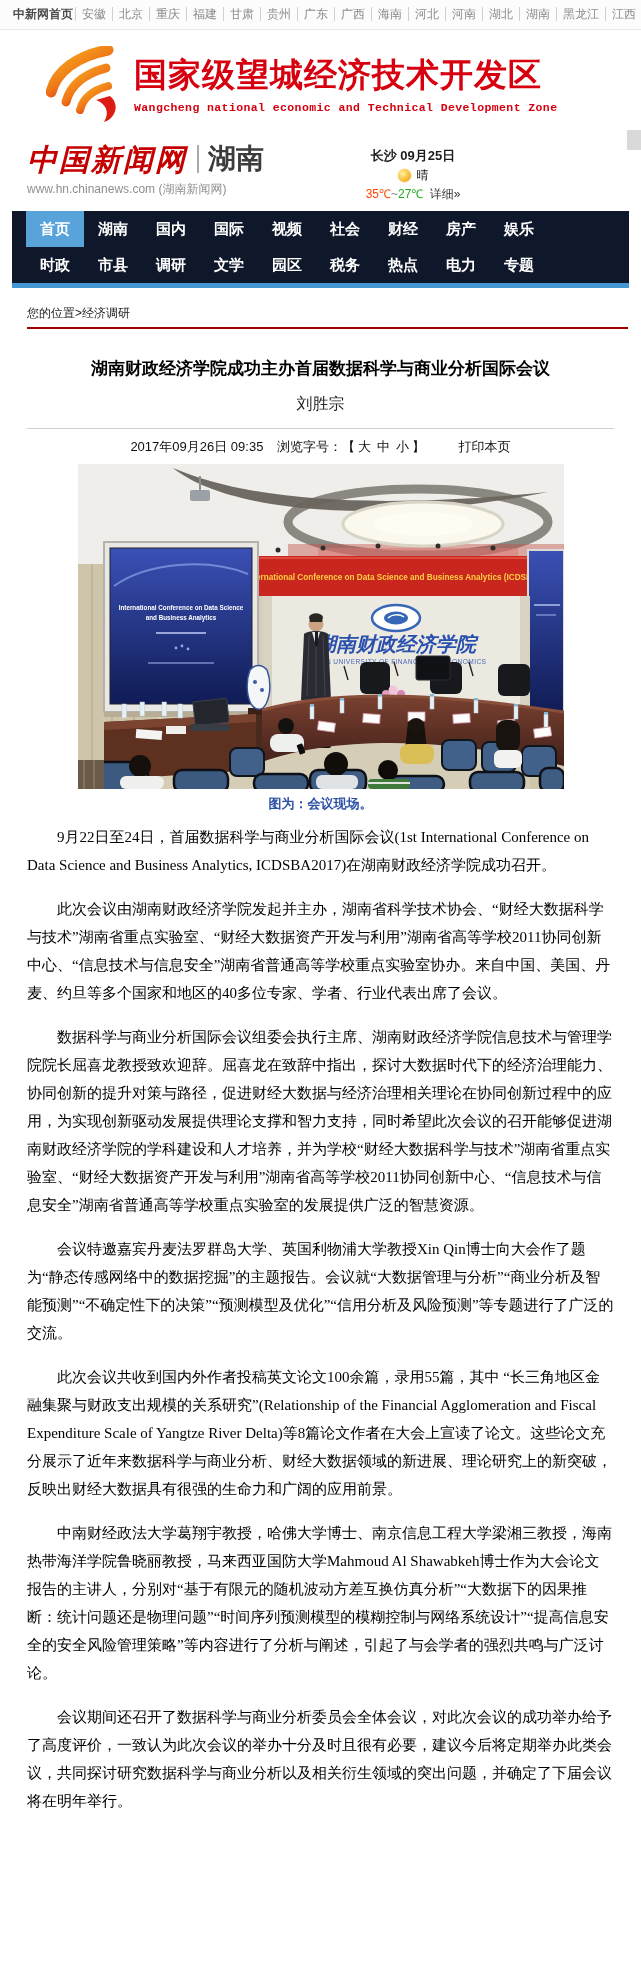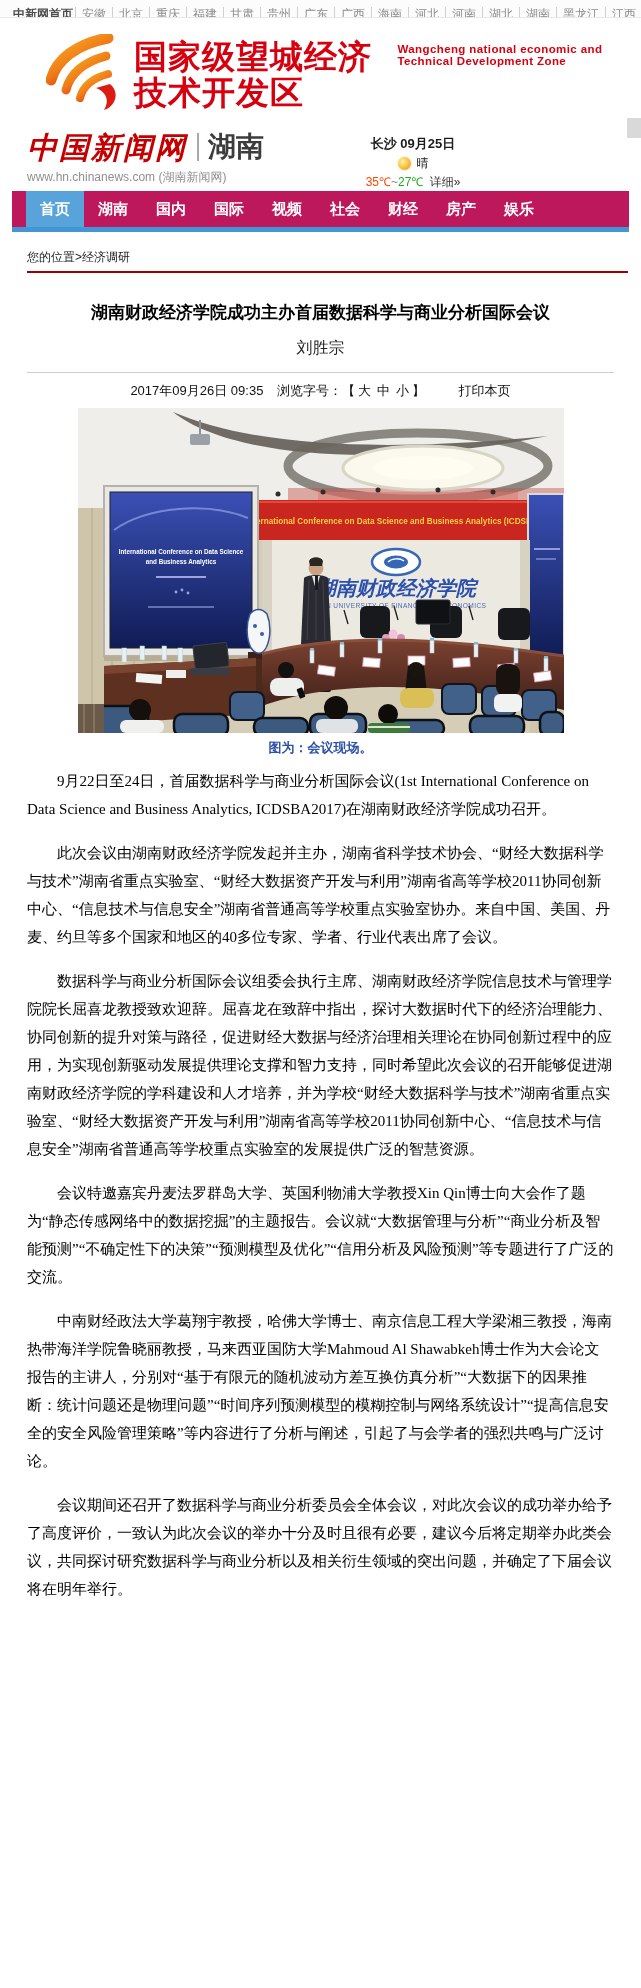--- a/index.html
+++ b/index.html
@@ -3,30 +3,30 @@
 <meta charset="utf-8">
 <style>
   * { box-sizing: border-box; }
   html,body { margin:0; padding:0; }
   body {
     width:641px; min-height:1988px; background:#fff; color:#000;
     font-family:"Liberation Sans", sans-serif; position:relative; overflow-x:hidden;
   }
   
   .topbar {
-    height:18px; line-height:29px; padding-left:13px; background:#fcfcfc;
+    height:30px; line-height:29px; padding-left:13px; background:#fcfcfc;
     border-bottom:1px solid #e9e9e9; font-size:12px; color:#8b8b8b;
     white-space:nowrap; overflow:hidden;
   }
   .topbar .home { color:#4d4d4d; font-weight:bold; margin-right:2px; cursor:pointer; }
   .topbar .region { color:#8b8b8b; padding:0 6px; border-left:1px solid #d0d0d0; cursor:pointer; }
   
   .adbanner { height:115px; position:relative; background:#fff; }
   .adbanner-inner { position:absolute; left:46px; top:16px; display:flex; align-items:center; gap:16px; cursor:pointer; }
-  .ad-text-block { display:flex; flex-direction:row; }
+  .ad-text-block { display:flex; flex-direction:column;font-family:Liberation Mono, monospace; }
   .ad-title { color:#d7000f; font-size:33px; font-weight:bold; letter-spacing:1px; line-height:1.1; }
   .ad-sub { color:#d7000f; font-size:11.5px; font-weight:bold; margin-top:4px; letter-spacing:0.4px; }
   .corner-box { position:absolute; right:0; top:100px; width:14px; height:20px; background:#d9d9d9; }
   
   .siteheader { height:58px; position:relative; }
   .brand { position:absolute; left:27px; top:0; }
   .brand-top { display:flex; align-items:flex-start; }
   .logo-cn {
     font-family:"DejaVu Serif", serif; font-style:italic; font-weight:bold;
     color:#c40000; font-size:30px; line-height:1; letter-spacing:2px; cursor:pointer;
@@ -41,21 +41,21 @@
     display:inline-block; width:13px; height:13px; border-radius:50%;
     background:radial-gradient(circle at 35% 35%, #fff3a0, #f7b733 60%, #ef8f1f);
     box-shadow:0 0 2px #f0c060;
   }
   .w-line3 { margin-top:1px; }
   .temp-hi { color:#ff4400; }
   .temp-sep { color:#888; }
   .temp-lo { color:#22aa22; }
   .w-detail { color:#333; cursor:pointer; margin-left:3px; }
   
-  .nav { margin:0 12px; background:#be185d; border-bottom:5px solid #4495d3; }
+  .nav { margin:8px 12px; background:#0f172a; border-bottom:5px solid #4495d3; }
   .nav-row { display:flex; height:36px; padding-left:14px; }
   .nav-item {
     width:58px; text-align:center; line-height:36px; color:#fff;
     font-weight:bold; font-size:15px; cursor:pointer; flex:0 0 auto;
   }
   .nav-item.active { background:#58a3d9; }
   
   .breadcrumb {
     margin:17px 13px 0 27px; font-size:12px; color:#1c1c1c;
     padding-bottom:5px; border-bottom:2px solid #a00000;
@@ -140,20 +140,31 @@
   <div class="nav-row">
     <span class="nav-item active">首页</span>
     <span class="nav-item">湖南</span>
     <span class="nav-item">国内</span>
     <span class="nav-item">国际</span>
     <span class="nav-item">视频</span>
     <span class="nav-item">社会</span>
     <span class="nav-item">财经</span>
     <span class="nav-item">房产</span>
     <span class="nav-item">娱乐</span>
+  </div>
+  <div class="nav-row">
+    <span class="nav-item">时政</span>
+    <span class="nav-item">市县</span>
+    <span class="nav-item">调研</span>
+    <span class="nav-item">文学</span>
+    <span class="nav-item">园区</span>
+    <span class="nav-item">税务</span>
+    <span class="nav-item">热点</span>
+    <span class="nav-item">电力</span>
+    <span class="nav-item">专题</span>
   </div>
 </div>
 
 <div class="breadcrumb">
   <span>您的位置&gt;</span><span class="crumb-link">经济调研</span>
 </div>
 
 <h1 class="article-title">湖南财政经济学院成功主办首届数据科学与商业分析国际会议</h1>
 <div class="article-author">刘胜宗</div>
 <hr class="head-divider">
@@ -344,15 +355,16 @@
     <line x1="290" y1="319" x2="332" y2="319" stroke="#e2e2de" stroke-width="2"></line>
   </svg>
 </div>
 <div class="caption">图为：会议现场。</div>
 
 <div class="body-text">
   <p>9月22日至24日，首届数据科学与商业分析国际会议(1st International Conference on Data Science and Business Analytics, ICDSBA2017)在湖南财政经济学院成功召开。</p>
   <p>此次会议由湖南财政经济学院发起并主办，湖南省科学技术协会、“财经大数据科学与技术”湖南省重点实验室、“财经大数据资产开发与利用”湖南省高等学校2011协同创新中心、“信息技术与信息安全”湖南省普通高等学校重点实验室协办。来自中国、美国、丹麦、约旦等多个国家和地区的40多位专家、学者、行业代表出席了会议。</p>
   <p>数据科学与商业分析国际会议组委会执行主席、湖南财政经济学院信息技术与管理学院院长屈喜龙教授致欢迎辞。屈喜龙在致辞中指出，探讨大数据时代下的经济治理能力、协同创新的提升对策与路径，促进财经大数据与经济治理相关理论在协同创新过程中的应用，为实现创新驱动发展提供理论支撑和智力支持，同时希望此次会议的召开能够促进湖南财政经济学院的学科建设和人才培养，并为学校“财经大数据科学与技术”湖南省重点实验室、“财经大数据资产开发与利用”湖南省高等学校2011协同创新中心、“信息技术与信息安全”湖南省普通高等学校重点实验室的发展提供广泛的智慧资源。</p>
   <p>会议特邀嘉宾丹麦法罗群岛大学、英国利物浦大学教授Xin Qin博士向大会作了题为“静态传感网络中的数据挖掘”的主题报告。会议就“大数据管理与分析”“商业分析及智能预测”“不确定性下的决策”“预测模型及优化”“信用分析及风险预测”等专题进行了广泛的交流。</p>
+  <p>此次会议共收到国内外作者投稿英文论文100余篇，录用55篇，其中 “长三角地区金融集聚与财政支出规模的关系研究”(Relationship of the Financial Agglomeration and Fiscal Expenditure Scale of Yangtze River Delta)等8篇论文作者在大会上宣读了论文。这些论文充分展示了近年来数据科学与商业分析、财经大数据领域的新进展、理论研究上的新突破， 反映出财经大数据具有很强的生命力和广阔的应用前景。</p>
   <p>中南财经政法大学葛翔宇教授，哈佛大学博士、南京信息工程大学梁湘三教授，海南热带海洋学院鲁晓丽教授，马来西亚国防大学Mahmoud Al Shawabkeh博士作为大会论文报告的主讲人，分别对“基于有限元的随机波动方差互换仿真分析”“大数据下的因果推断：统计问题还是物理问题”“时间序列预测模型的模糊控制与网络系统设计”“提高信息安全的安全风险管理策略”等内容进行了分析与阐述，引起了与会学者的强烈共鸣与广泛讨论。</p>
   <p>会议期间还召开了数据科学与商业分析委员会全体会议，对此次会议的成功举办给予了高度评价，一致认为此次会议的举办十分及时且很有必要，建议今后将定期举办此类会议，共同探讨研究数据科学与商业分析以及相关衍生领域的突出问题，并确定了下届会议将在明年举行。</p>
 </div>
 
 </body></html>

